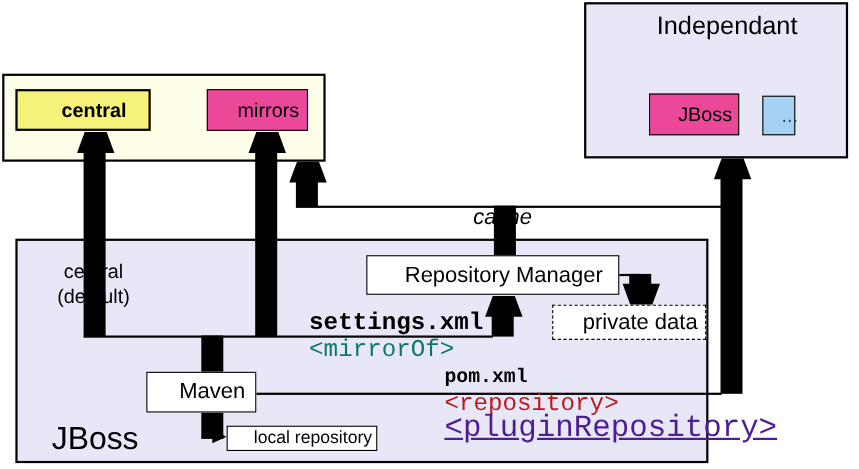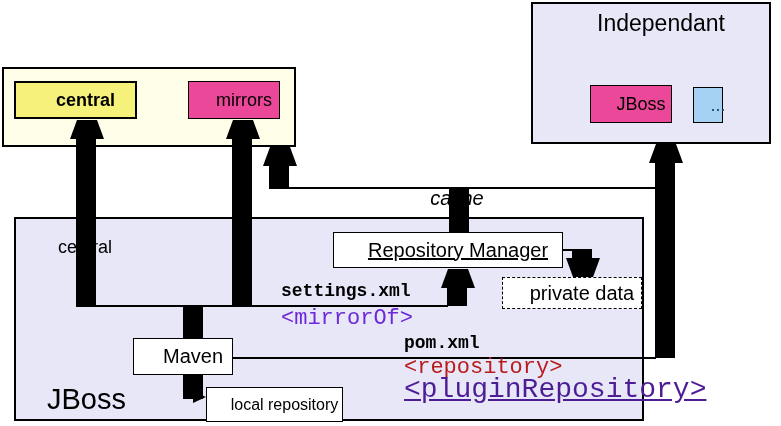--- a/index.html
+++ b/index.html
@@ -11,32 +11,32 @@
   
   .yellow-group{left:2px;top:67px;width:294px;height:80px;background:#fefee9;border:2px solid #000;}
   .indep-box{left:531px;top:2px;width:240px;height:142px;background:#e7e7f8;border:2px solid #000;}
   .users-box{left:14px;top:217px;width:630px;height:204px;background:#e7e7f8;border:2px solid #000;}
   
   .node{display:flex;align-items:center;justify-content:center;text-align:center;}
   .central-box{left:14px;top:81px;width:123px;height:38px;background:#f5f17a;border:2px solid #000;font-weight:bold;font-size:18px;}
   .mirrors-box{left:188px;top:81px;width:92px;height:38px;background:#ec4899;border:1px solid #000;font-size:18px;}
   .jboss-box{left:590px;top:85px;width:82px;height:38px;background:#ec4899;border:1px solid #000;font-size:18px;}
   .dots-box{left:693px;top:87px;width:30px;height:36px;background:#a5d2f3;border:1px solid #000;font-size:18px;color:#1f3f66;}
-  .rm-box{left:333px;top:232px;width:230px;height:36px;background:#fff;border:1px solid #000;font-size:20px;text-decoration:underline;}
+  .rm-box{left:333px;top:232px;width:230px;height:36px;background:#fff;border:1px solid #000;font-size:20px;}
   .pd-box{left:502px;top:277px;width:140px;height:32px;background:#fff;border:1px dashed #000;font-size:20px;}
   .maven-box{left:133px;top:338px;width:100px;height:37px;background:#fff;border:1px solid #000;font-size:20px;}
-  .localrepo-box{left:206px;top:387px;width:137px;height:35px;background:#fff;border:1px solid #000;font-size:16px;}
+  .localrepo-box{left:206px;top:387px;width:137px;height:23px;background:#fff;border:1px solid #000;font-size:16px;}
   
   .indep-title{left:531px;top:8px;width:240px;text-align:center;font-size:23px;line-height:30px;}
   .central-default{left:20px;top:236px;width:110px;text-align:center;font-size:18px;line-height:22px;}
   .users-label{left:27px;top:383px;font-size:29px;}
   .cache-label{left:447px;top:187px;transform:translateX(-50%);font-style:italic;font-size:20px;text-align:right;}
   .mono{font-family:"Liberation Mono", monospace;white-space:pre;}
-  .settings-label{left:261px;top:281px;font-size:18px;font-weight:bold;}
-  .mirrorof-label{left:261px;top:306px;font-size:22px;color:#6d28d9;text-align:right;}
+  .settings-label{left:261px;top:281px;font-size:22px;font-weight:bold;}
+  .mirrorof-label{left:261px;top:306px;font-size:22px;color:#0f766e;text-align:right;}
   .pom-label{left:384px;top:333px;font-size:18px;font-weight:bold;}
   .repo-label{left:384px;top:355px;font-size:22px;color:#b91c1c;}
   .pluginrepo-label{left:384px;top:374px;font-size:28px;color:#4c1d95;text-decoration:underline;}
   
   .hline{height:1.5px;background:#000;}
   .vline{width:1.5px;background:#000;}
   
   .arr-up{width:0;height:0;border-left:7px solid transparent;border-right:7px solid transparent;border-bottom:19px solid #000;}
   .arr-down{width:0;height:0;border-left:7px solid transparent;border-right:7px solid transparent;border-top:19px solid #000;}
   .arr-right{width:0;height:0;border-top:6px solid transparent;border-bottom:6px solid transparent;border-left:13px solid #000;}
@@ -85,20 +85,21 @@
   </div>
   <div class="abs node jboss-box">
     <span>JBoss</span>
   </div>
   <div class="abs node dots-box">
     <span>...</span>
   </div>
 
   <div class="abs central-default">
     <div>central</div>
+    <div>(default)</div>
   </div>
 
   <div class="abs node rm-box">
     <span>Repository Manager</span>
   </div>
   <div class="abs node pd-box">
     <span>private data</span>
   </div>
   <div class="abs node maven-box">
     <span>Maven</span>

